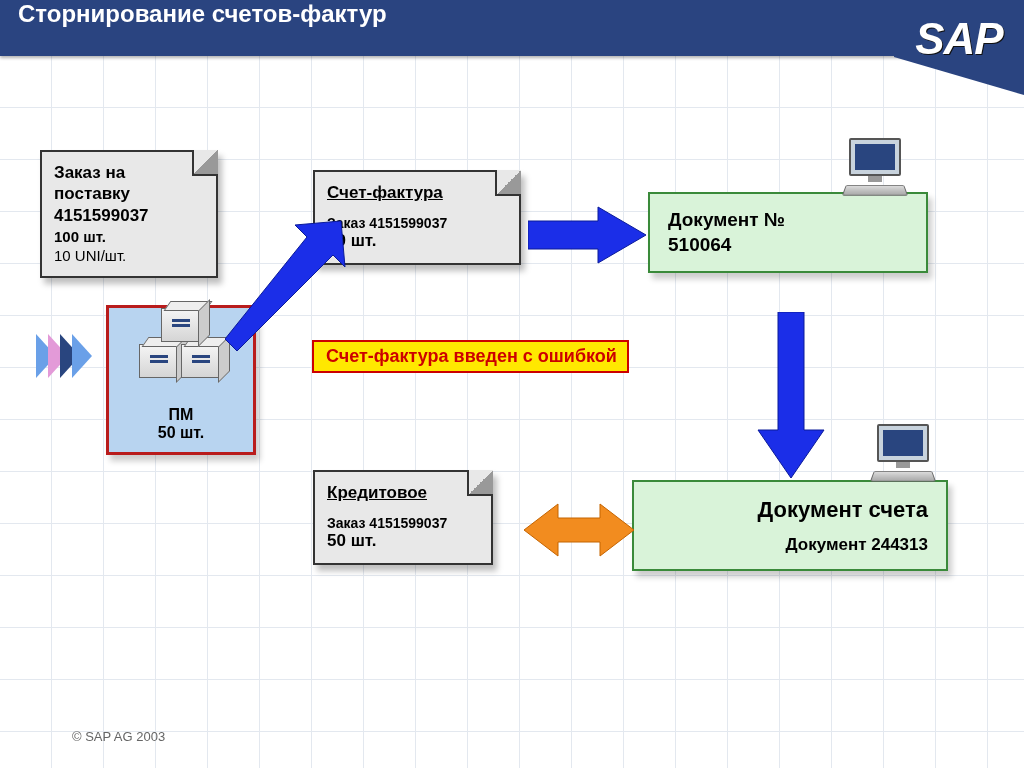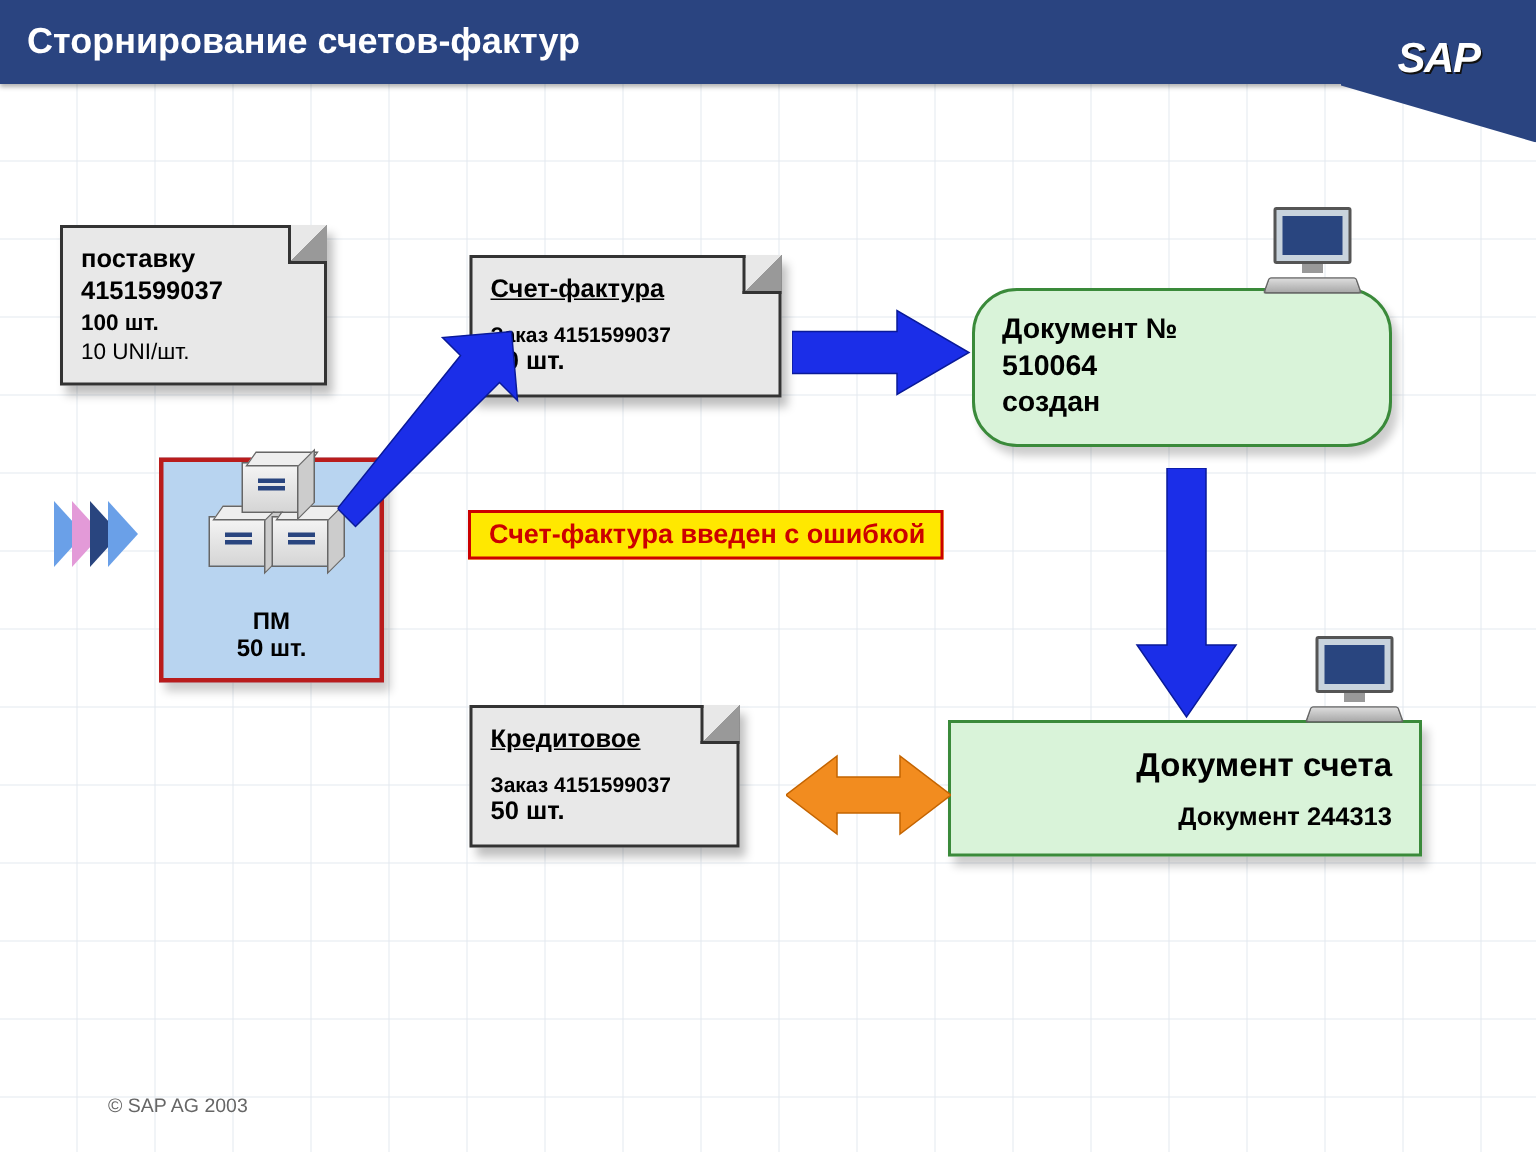--- a/index.html
+++ b/index.html
@@ -13,21 +13,20 @@
   }
   
   .header {
     position: absolute;
     top: 0; left: 0;
     width: 100%;
     height: 56px;
     background: #2a4480;
     color: #fff;
     display: flex;
-    align-items: center;
     padding-left: 18px;
     font-size: 24px;
     font-weight: bold;
     box-shadow: 0 2px 3px rgba(0,0,0,0.3);
   }
   .logo-wrap {
     position: absolute;
     right: 0;
     top: 0;
     width: 130px;
@@ -35,21 +34,21 @@
     background: #2a4480;
     clip-path: polygon(15% 0, 100% 0, 100% 100%, 0 60%, 0 0);
     display: flex;
     align-items: center;
     justify-content: center;
     padding-bottom: 18px;
   }
   .sap-logo {
     font-weight: 900;
     letter-spacing: -1px;
-    font-size: 28px;
+    font-size: 44px;
     color: #fff;
     font-style: italic;
     text-shadow: 1px 1px 0 #111;
   }
   
   .grid-bg {
     position: absolute;
     top: 56px;
     left: 0;
     width: 100%;
@@ -217,20 +216,21 @@
 <div class="grid-bg"></div>
 
 <div class="header">
   <span>Сторнирование счетов-фактур</span>
 </div>
 <div class="logo-wrap">
   <span class="sap-logo">SAP</span>
 </div>
 
 <div class="note" style="left:40px; top:150px; width:178px;">
+  <div class="title">Заказ на</div>
   <div class="title">поставку</div>
   <div class="title">4151599037</div>
   <div class="small" style="font-weight:bold">100 шт.</div>
   <div class="small" style="font-weight:normal">10 UNI/шт.</div>
 </div>
 
 <div class="pmbox" style="left:106px; top:305px;">
   <div>ПМ</div>
   <div>50 шт.</div>
 </div>
@@ -259,24 +259,23 @@
   <div class="order">Заказ 4151599037</div>
   <div class="qty">50 шт.</div>
 </div>
 
 <div class="note" style="left:313px; top:470px; width:180px;">
   <div class="title title-u">Кредитовое</div>
   <div class="order">Заказ 4151599037</div>
   <div class="qty">50 шт.</div>
 </div>
 
-<div class="greenbox" style="left:648px; top:192px; width:280px;border-radius:30px;">
+<div class="greenbox" style="left:648px; top:192px; width:280px;">
   <div class="t1">Документ №</div>
   <div class="t1">510064</div>
-  <div class="t1">создан</div>
 </div>
 
 <div class="greenbox" style="left:632px; top:480px; width:316px;text-align:right;">
   <div class="t1" style="font-size:22px">Документ счета</div>
   <div class="t2">Документ 244313</div>
 </div>
 
 <div class="computer" style="left:840px; top:138px;">
   <div class="monitor"></div>
     <div class="stand"></div>

